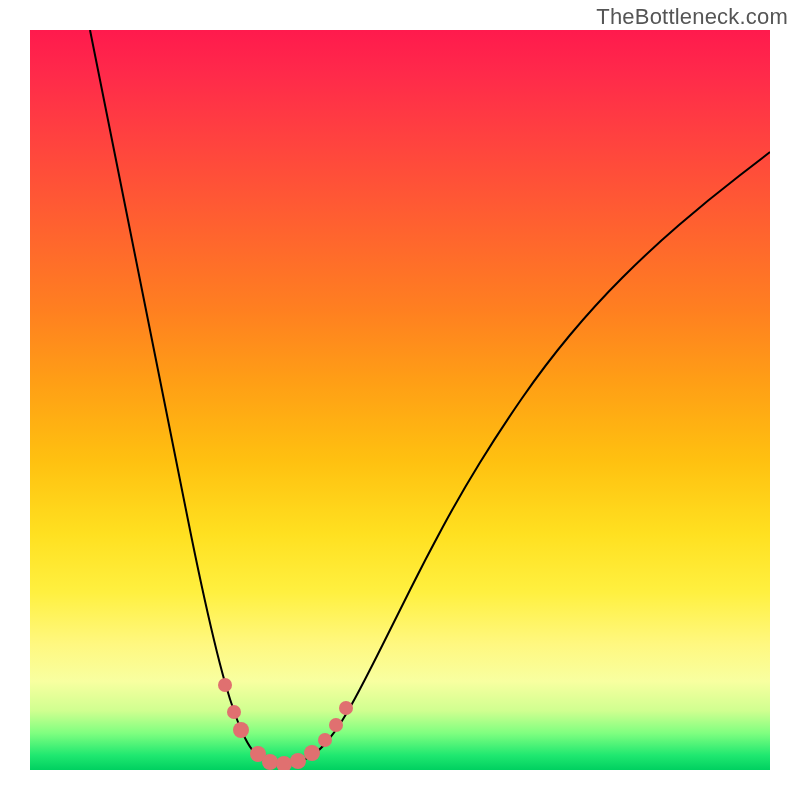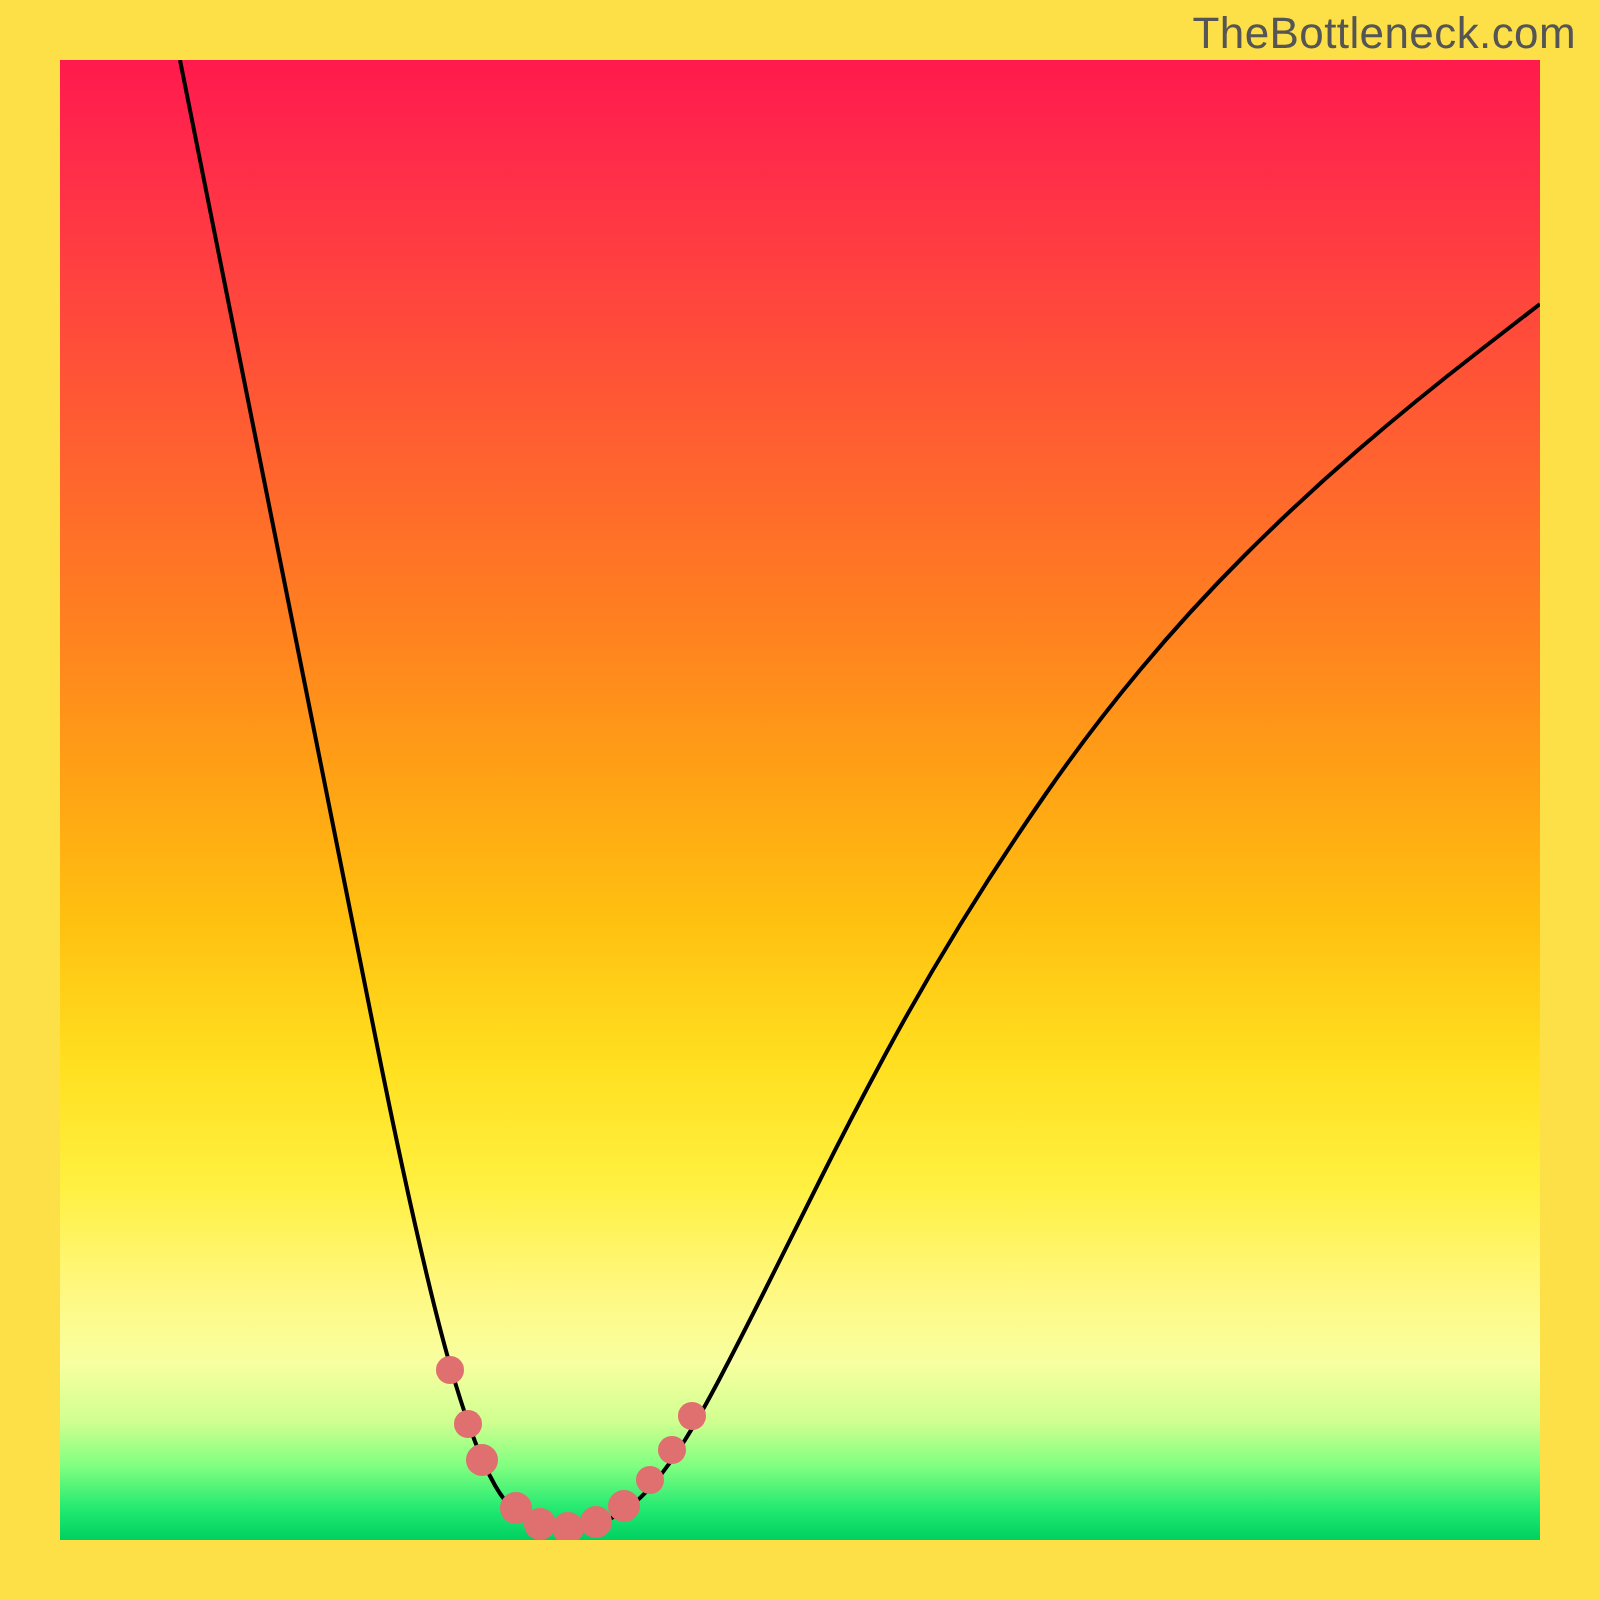--- a/index.html
+++ b/index.html
@@ -10,21 +10,21 @@
     background: #000;
     overflow: hidden;
     font-family: Arial, Helvetica, sans-serif;
   }
   .frame {
     position: absolute;
     top: 0;
     left: 0;
     width: 800px;
     height: 800px;
-    background: #fde047;
+    background: #ffffff;
   }
   .plot-area {
     position: absolute;
     top: 30px;
     left: 30px;
     width: 740px;
     height: 740px;
     overflow: hidden;
   }
   .gradient-bg {

